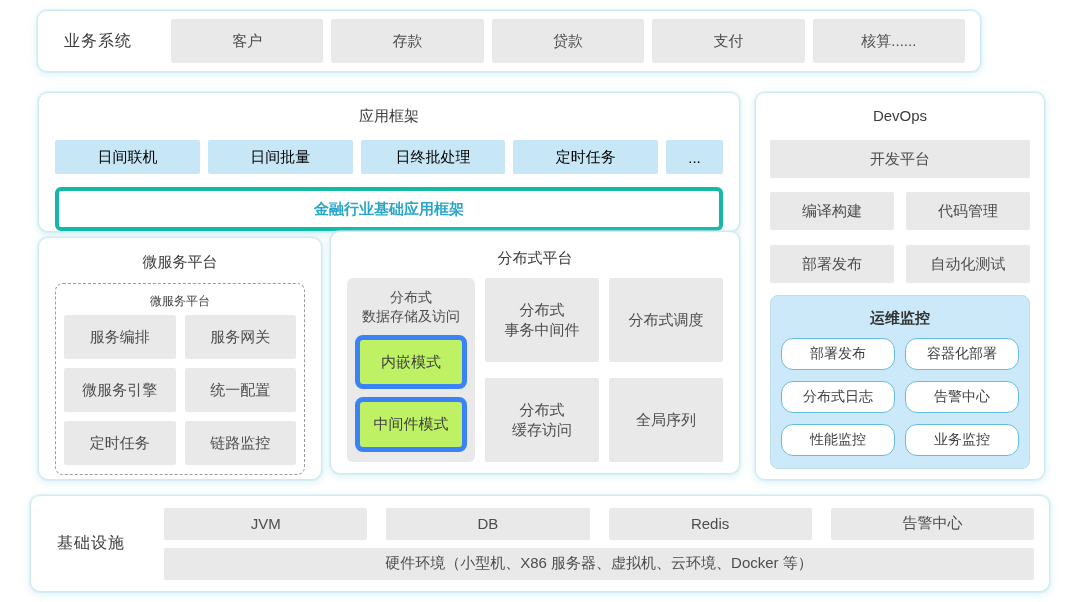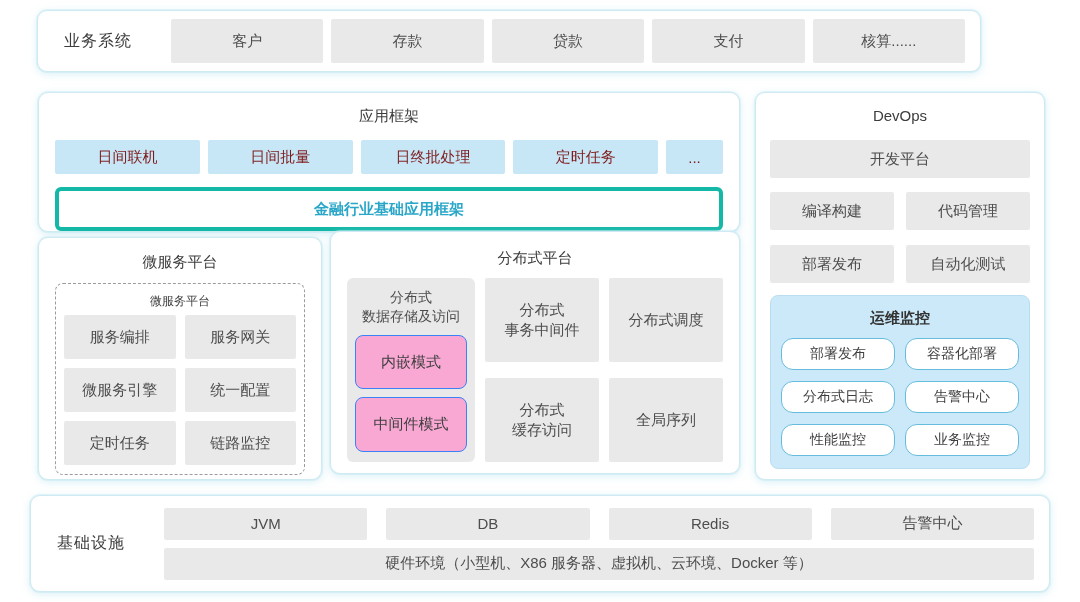--- a/index.html
+++ b/index.html
@@ -21,21 +21,21 @@
   .side-label{
     width:90px;flex:0 0 90px;text-align:center;
     font-size:16px;font-weight:500;color:#3c3c3c;letter-spacing:1px;
   }
   .box{
     display:flex;align-items:center;justify-content:center;
     border-radius:2px;font-size:15px;color:#4d4d4d;box-sizing:border-box;
     text-align:center;
   }
   .gray{background:#e9e9ea;}
-  .blue{background:#c7e6f6;color:#7f1d1d;text-align:right;}
+  .blue{background:#c7e6f6;color:#000000;text-align:right;}
   
   #business{left:37px;top:10px;width:944px;height:62px;display:flex;align-items:center;padding:0 15px;}
   #business .row{flex:1;display:flex;gap:8px;margin-left:28px;}
   #business .box{flex:1;height:44px;}
   
   #app-framework{left:38px;top:92px;width:702px;height:140px;padding-top:13px;}
   #app-framework .items{display:flex;gap:8px;margin:14px 16px 0;}
   #app-framework .items .box{flex:1;height:34px;}
   #app-framework .items .box.small{flex:0 0 57px;}
   .base-frame{
@@ -73,21 +73,21 @@
   #distributed{left:330px;top:231px;width:410px;height:243px;padding-top:16px;}
   .dist-grid{margin:10px 16px 0;display:grid;grid-template-columns:128px 1fr 1fr;gap:10px;height:184px;}
   .dist-col{display:flex;flex-direction:column;gap:16px;}
   .dist-col .box{flex:1;white-space:pre-line;line-height:1.35;}
   .tall{
     background:#e9e9ea;border-radius:6px;padding:10px 8px;box-sizing:border-box;
     display:flex;flex-direction:column;
   }
   .tall-title{text-align:center;font-size:14px;color:#4d4d4d;line-height:1.35;white-space:pre-line;margin-bottom:9px;}
   .mode-box{
-    flex:1;background:#f9a8d4;border:1px solid #3b82f6;border-radius:8px;
+    flex:1;background:#bef264;border:5px solid #3b82f6;border-radius:8px;
     display:flex;align-items:center;justify-content:center;
     font-size:15px;color:#3f3f3f;margin-top:0;
   }
   .mode-box + .mode-box{margin-top:8px;}
   
   #infrastructure{left:30px;top:495px;width:1020px;height:97px;display:flex;align-items:center;padding:0 15px;}
   #infrastructure .right{flex:1;margin-left:28px;display:flex;flex-direction:column;gap:8px;}
   #infrastructure .row1{display:flex;gap:19px;}
   #infrastructure .row1 .box{flex:1;height:32px;}
   #infrastructure .row2{height:32px;font-size:15px;}

